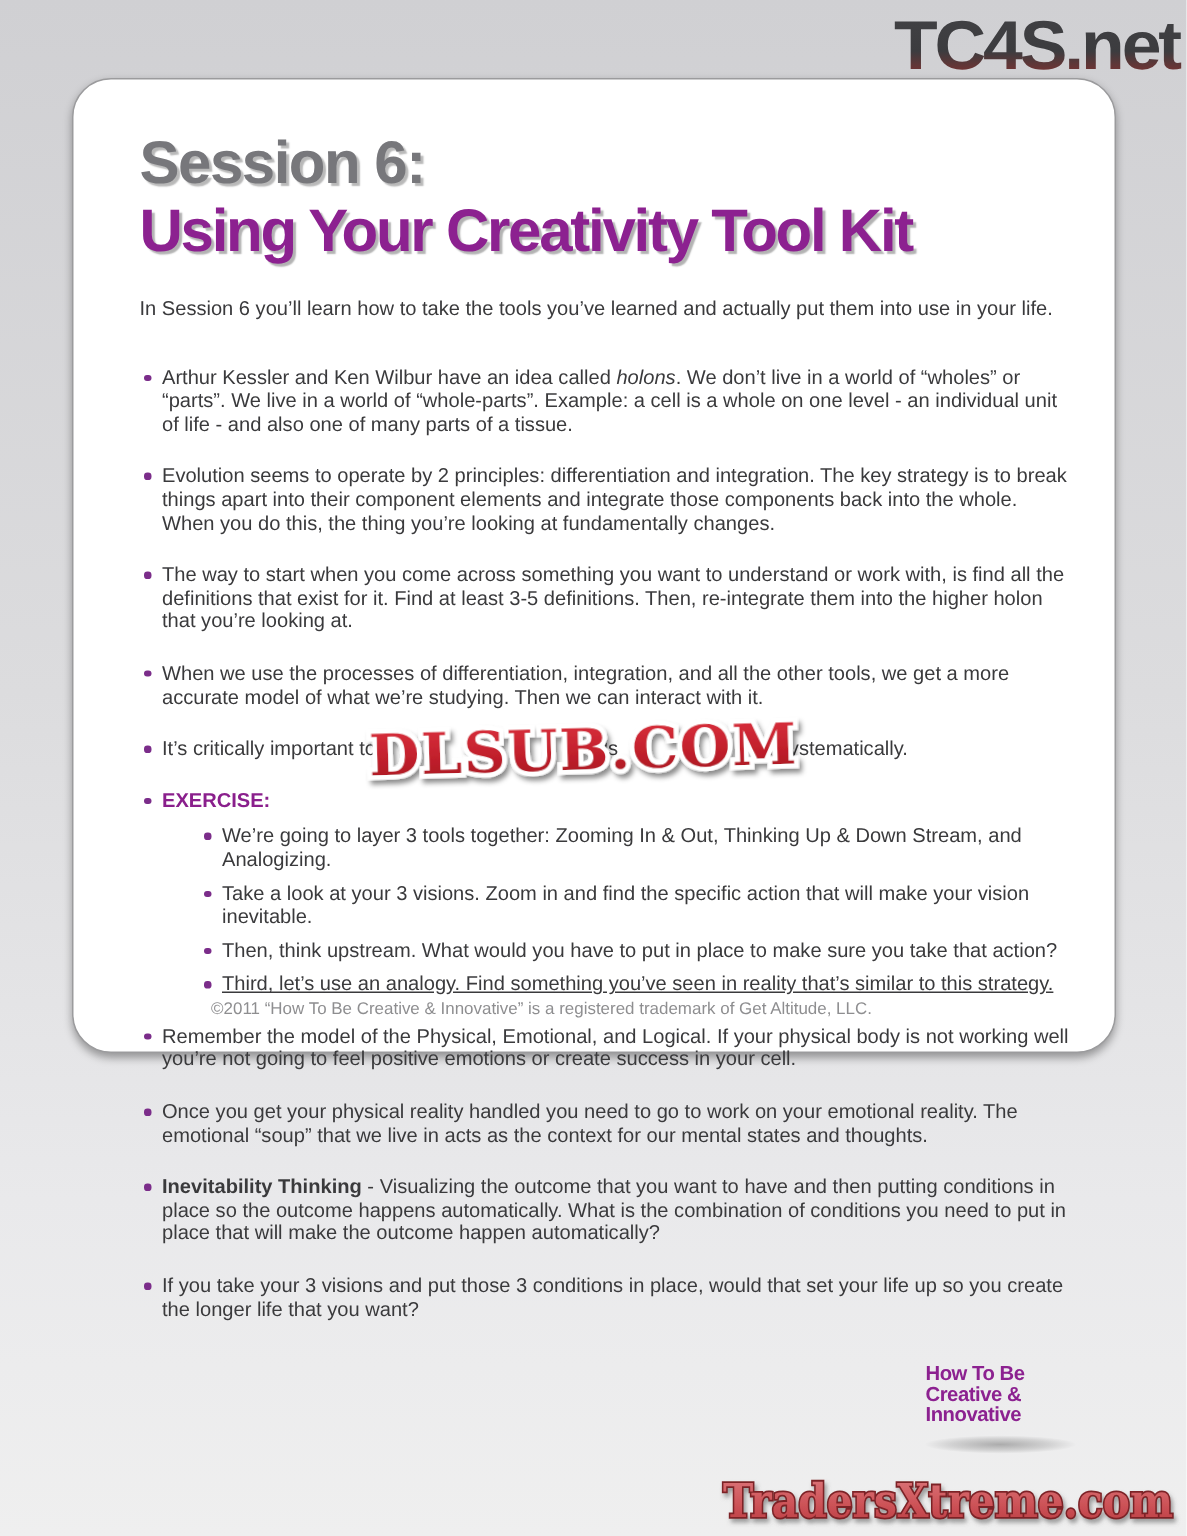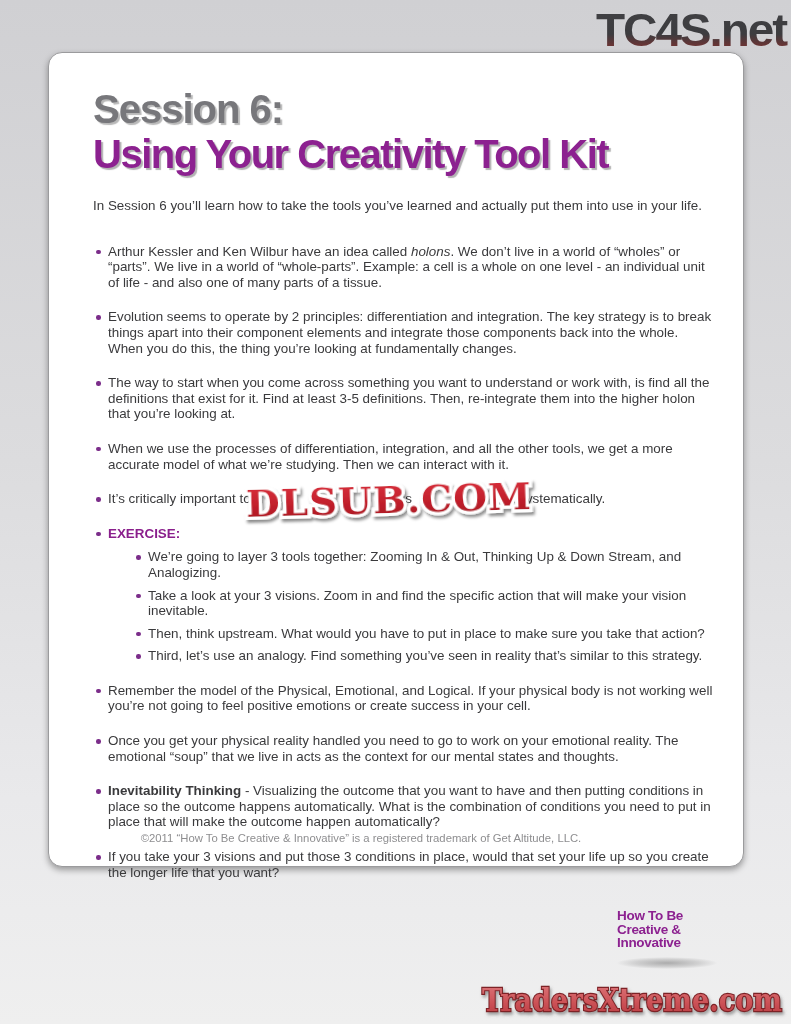--- a/index.html
+++ b/index.html
@@ -9,24 +9,24 @@
     font-family:"Liberation Sans", sans-serif;
     background:linear-gradient(180deg,#d0d0d3 0%, #dcdcde 45%, #e9e9eb 78%, #efefef 100%);
     overflow:hidden;
   }
 
   
   .tc4s { position:absolute; top:4px; right:2px; width:196px; height:52px; }
 
   
   .page {
-    position:absolute; left:48px; top:52px; width:696px; height:815px;
+    position:absolute; left:48px; top:52px; width:696px; height:650px;
     background:#ffffff;
     border:1px solid #9b9b9d;
-    border-radius:14px;
+    border-radius:26px;
     box-shadow:0 3px 6px rgba(0,0,0,0.35);
   }
 
   .titles { position:absolute; left:44px; top:34px; }
   .title-gray {
     font-size:40px; font-weight:700; color:#77777b; letter-spacing:-1px;
     line-height:44px; text-shadow:2px 2px 1px rgba(0,0,0,0.28);
   }
   .title-purple {
     font-size:40px; font-weight:700; color:#8c2190; letter-spacing:-1.5px;
@@ -45,21 +45,21 @@
     content:""; position:absolute; left:0; top:6px;
     width:4.5px; height:4.5px; border-radius:50%; background:#7b2d8a;
   }
 
   ul.sub-list { list-style:none; margin-left:28px; margin-top:8px; }
   ul.sub-list > li { position:relative; padding-left:12px; margin-bottom:7px; }
   ul.sub-list > li::before {
     content:""; position:absolute; left:0; top:6px;
     width:4.5px; height:4.5px; border-radius:50%; background:#7b2d8a;
   }
-  ul.sub-list > li:last-child { margin-bottom:16px; }
+  ul.sub-list > li:last-child { margin-bottom:16px;text-decoration:underline; }
 
   .exercise-label { color:#8a1f8c; font-weight:700; }
 
   .seg-italic { font-style:italic; }
   .seg-bold   { font-weight:700; }
   .seg-gap1   { display:inline-block; width:148px; }
   .seg-gap2   { display:inline-block; width:96px; }
 
   
   .dlsub-wm {

